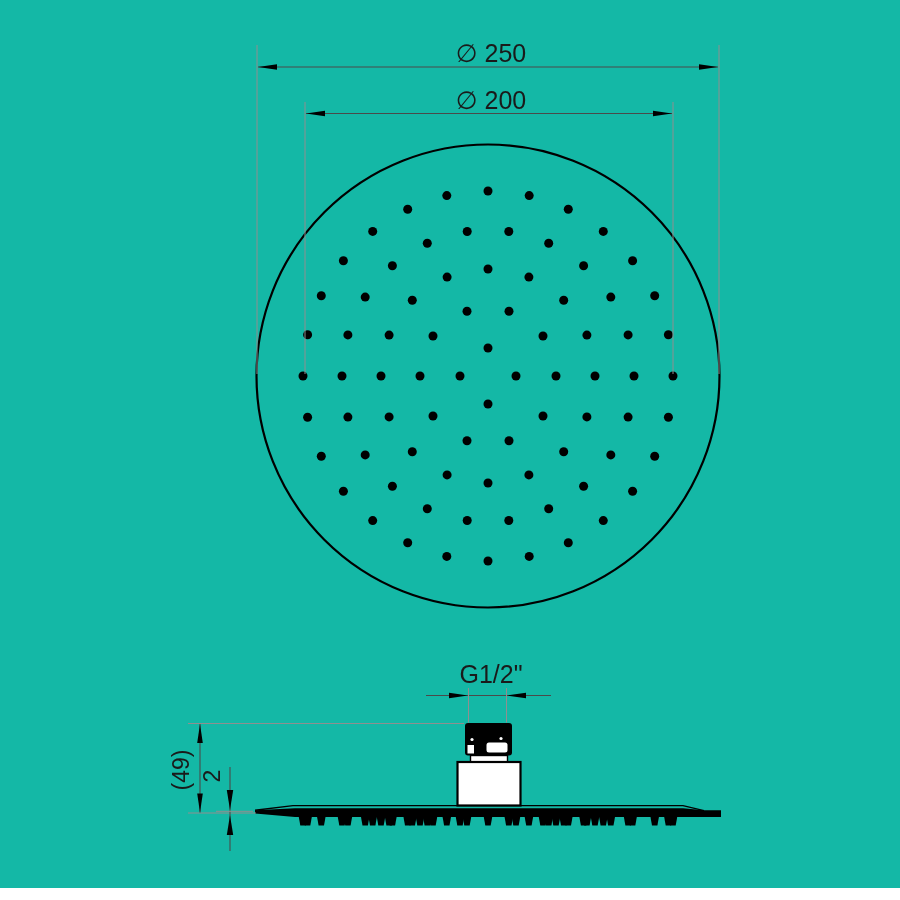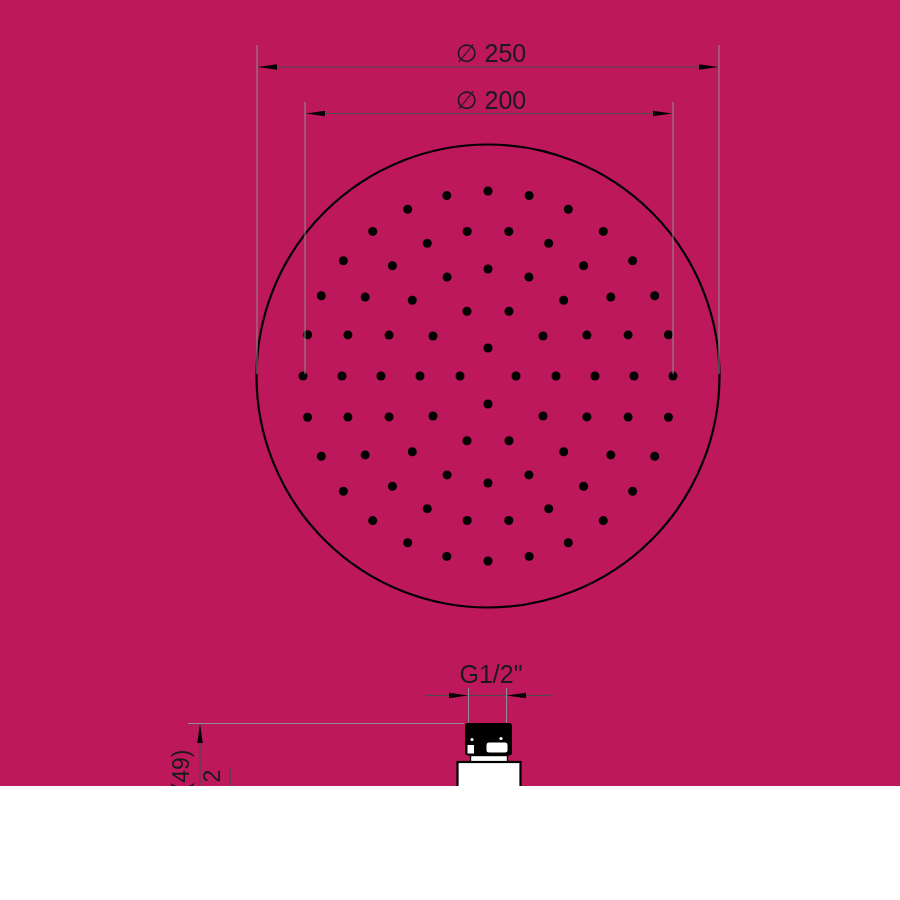--- a/index.html
+++ b/index.html
@@ -1,16 +1,16 @@
 <!DOCTYPE html>
 <html><head>
 <meta charset="utf-8">
 <style>
   html,body{margin:0;padding:0;background:#ffffff;}
-  .stage{position:relative;width:900px;height:786px;background:#be185d;overflow:hidden;}
+  .stage{position:relative;width:900px;height:888px;background:#14b8a6;overflow:hidden;}
   svg{display:block;}
   .objstroke{stroke:#000000;fill:none;}
   .w22{stroke-width:2.2;}
   .w14{stroke-width:1.4;}
   .dimline{stroke:#4a4a4a;stroke-width:1.1;fill:none;}
   .extline{stroke:#8f8f8f;stroke-width:1;fill:none;}
   .arrow{fill:#000000;stroke:none;}
   .dimtext{font-family:"Liberation Sans","DejaVu Sans",sans-serif;font-size:25px;fill:#1a1a1a;}
   .dimtext-sm{font-family:"Liberation Sans","DejaVu Sans",sans-serif;font-size:23px;fill:#1a1a1a;}
   .fillblack{fill:#000000;stroke:none;}

